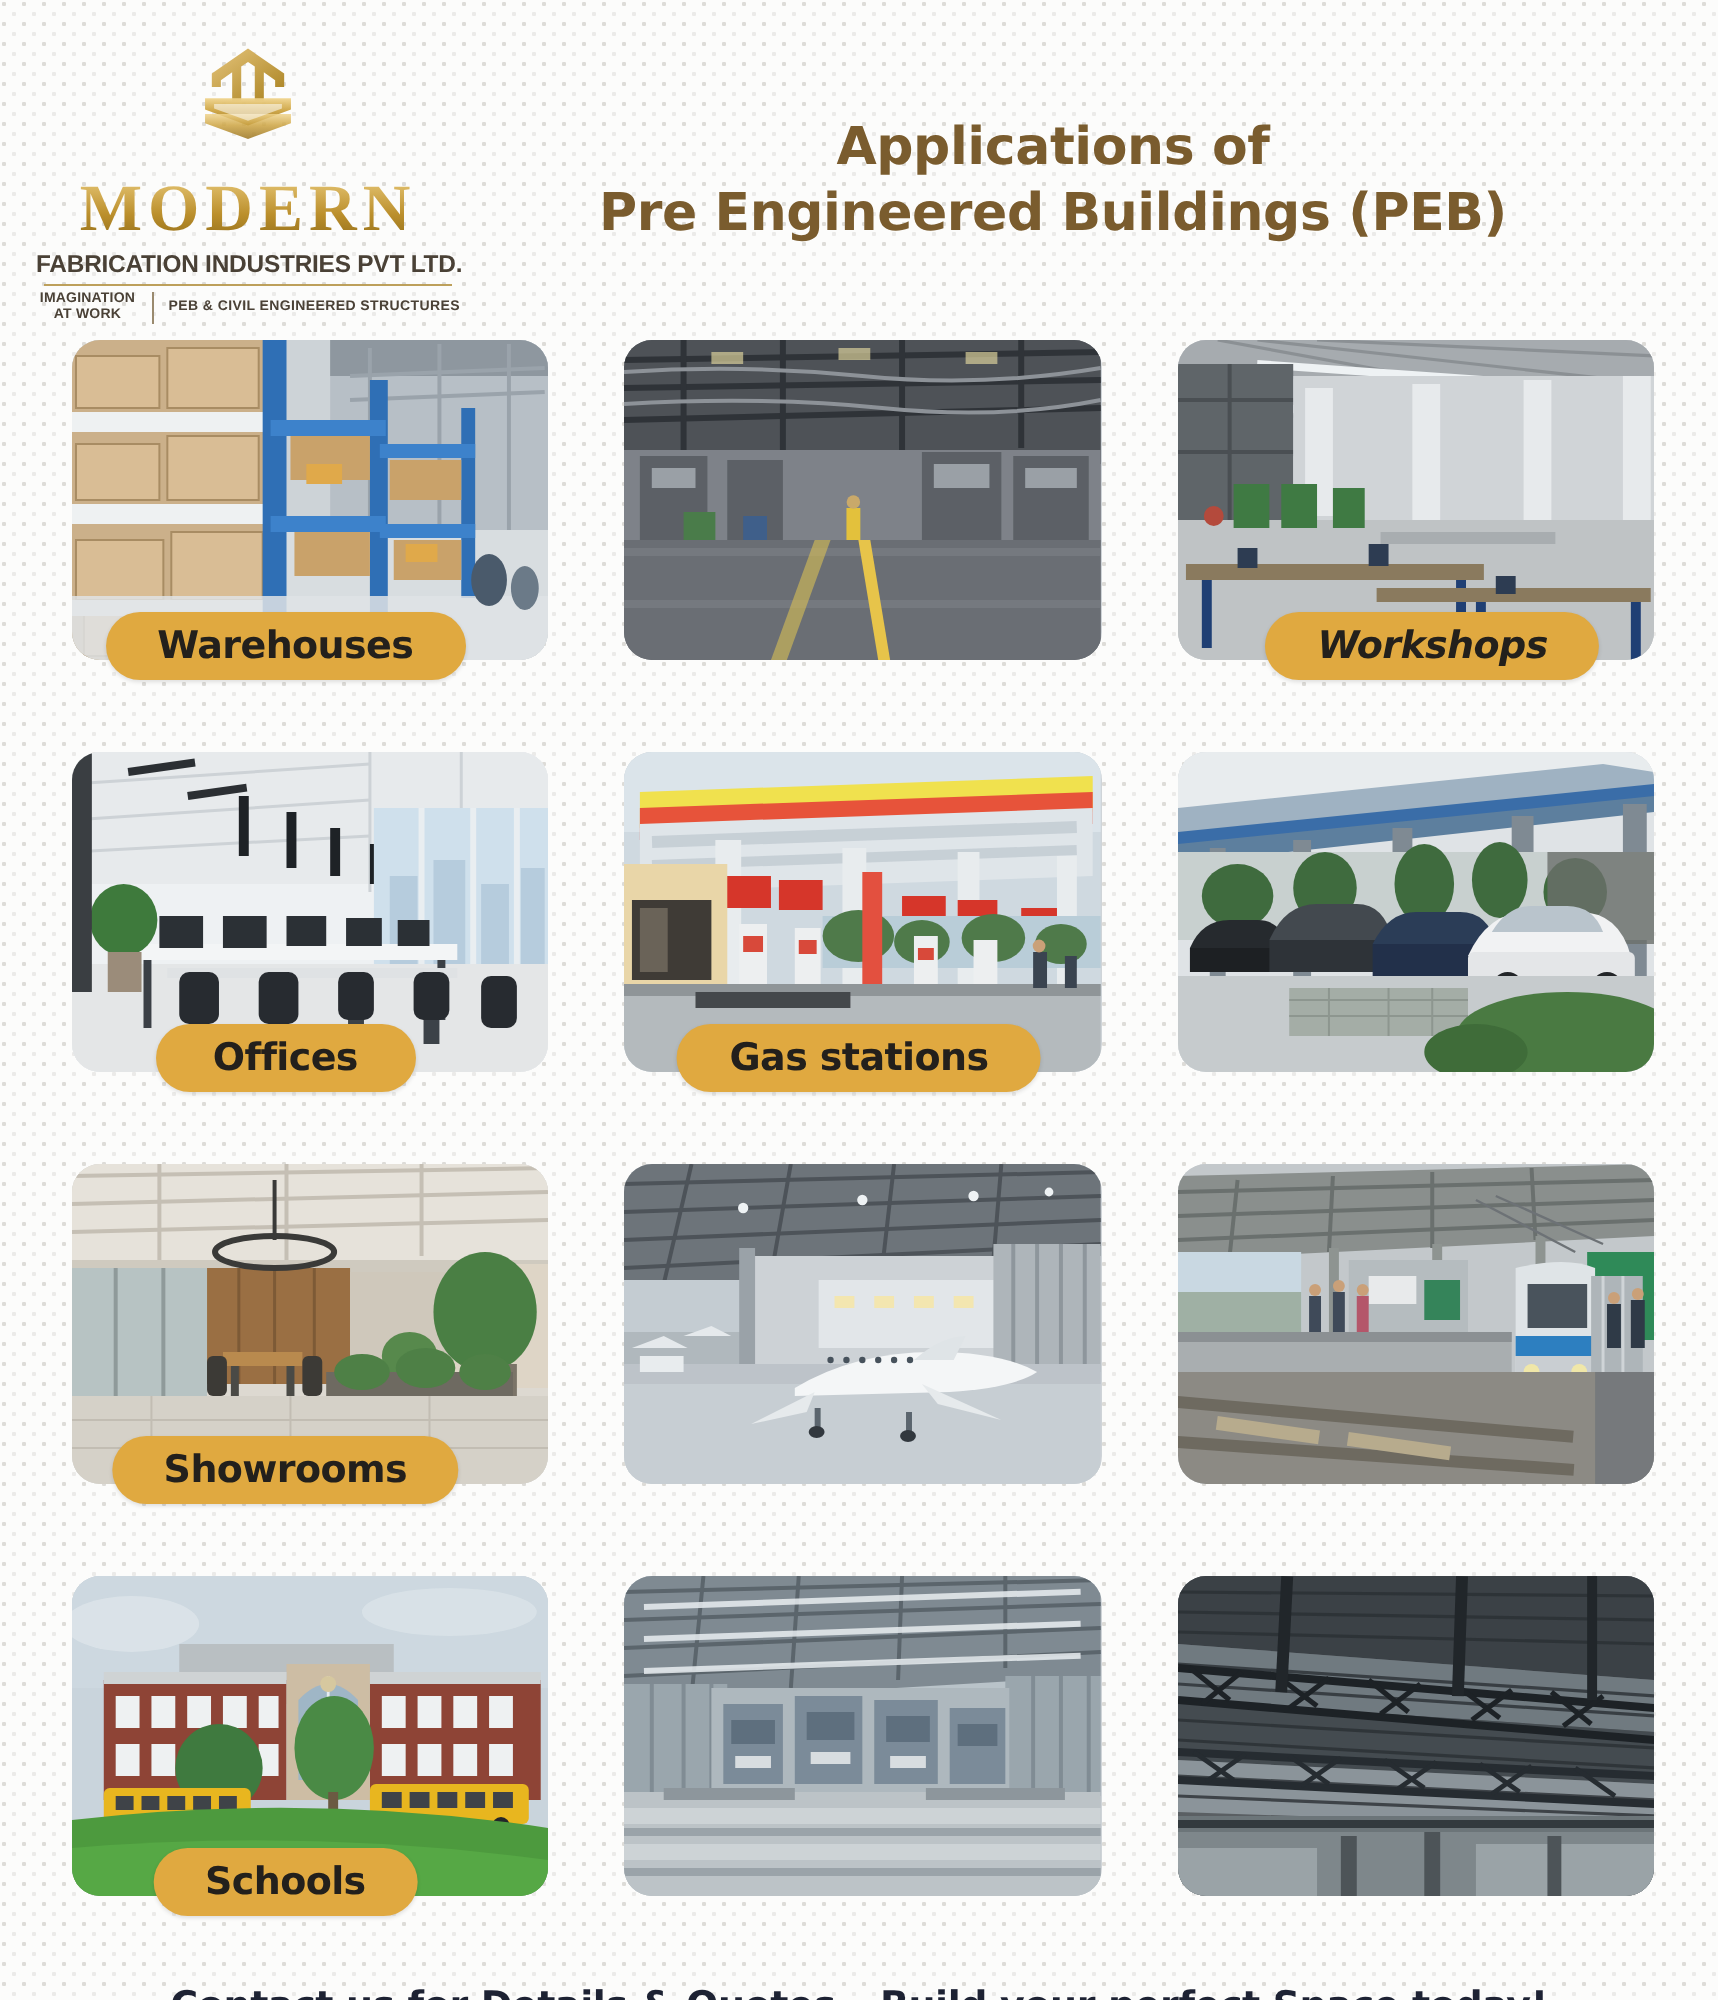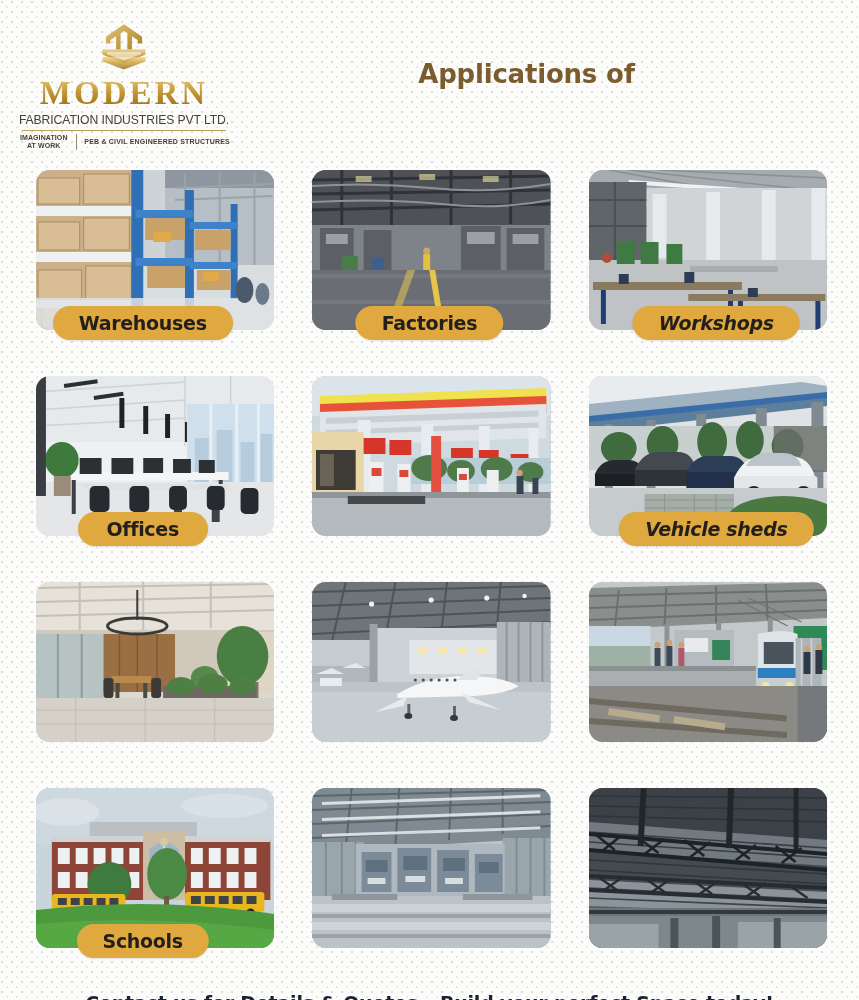--- a/index.html
+++ b/index.html
@@ -55,30 +55,30 @@
     justify-content: center;
   }
 
   .logo-word {
     font-family: "Liberation Serif", serif;
     font-weight: bold;
     font-size: 33px;
     letter-spacing: 3px;
     color: #c79a33;
     line-height: 1.05;
-    margin-top: 2px;
+    margin-top: 14px;
     background: linear-gradient(180deg,#e8c878 0%,#bb8f2c 55%,#8e6a18 100%);
     -webkit-background-clip: text;
     background-clip: text;
     -webkit-text-fill-color: transparent;
   }
 
   .logo-sub {
     font-family: "Liberation Sans", sans-serif;
-    font-weight: normal;
+    font-weight: bold;
     font-size: 12.2px;
     letter-spacing: -0.1px;
     color: #4a4136;
     margin-top: 2px;
     white-space: nowrap;
   }
 
   .logo-rule {
     height: 1px;
     background: #bda05b;
@@ -224,20 +224,21 @@
           <div>IMAGINATION</div>
           <div>AT WORK</div>
         </div>
         <div class="logo-divider"></div>
         <div class="logo-tag-right">PEB &amp; CIVIL ENGINEERED STRUCTURES</div>
       </div>
     </div>
 
     <div class="title-block">
       <div class="title-line">Applications of</div>
+      <div class="title-line">Pre Engineered Buildings (PEB)</div>
     </div>
   </div>
 
   <div class="grid">
 
     <div class="card col-1">
       <div class="card-photo">
         <svg viewBox="0 0 240 160" preserveAspectRatio="none">
           <rect width="240" height="160" fill="#cdd3d7"></rect>
           <rect x="130" y="0" width="110" height="95" fill="#b7bfc6"></rect>
@@ -341,23 +342,20 @@
           </g>
 
           <path d="M118 100 L128 160 L134 160 L124 100 Z" fill="#e7c44a"></path>
           <path d="M96 100 L74 160 L82 160 L104 100 Z" fill="#d9bf55" opacity="0.6"></path>
 
           <rect x="112" y="84" width="7" height="16" fill="#e3c13c"></rect>
           <circle cx="115.5" cy="81" r="3.4" fill="#c9a96a"></circle>
           <rect x="30" y="86" width="16" height="14" fill="#4a7c4a"></rect>
           <rect x="60" y="88" width="12" height="12" fill="#3f5f8a"></rect>
         </svg>
-      </div>
-      <div class="card-pill">
-        <span>Factories</span>
       </div>
     </div>
 
     <div class="card col-3">
       <div class="card-photo">
         <svg viewBox="0 0 240 160" preserveAspectRatio="none">
           <rect width="240" height="160" fill="#c6cacd"></rect>
           <rect x="0" y="0" width="240" height="58" fill="#a6abaf"></rect>
           <g stroke="#8b9094" stroke-width="1.6" fill="none">
             <path d="M40 0 L240 22"></path>
@@ -545,20 +543,23 @@
           <rect x="0" y="116" width="240" height="44" fill="#b4babd"></rect>
           <rect x="0" y="116" width="240" height="6" fill="#8f9598"></rect>
           <rect x="36" y="120" width="78" height="8" fill="#44484b"></rect>
           <g fill="#3a4450">
               <rect x="206" y="100" width="7" height="18"></rect>
               <rect x="222" y="102" width="6" height="16"></rect>
             </g>
           <circle cx="209" cy="97" r="3.2" fill="#caa078"></circle>
         </svg>
       </div>
+      <div class="card-pill">
+        <span>Gas stations</span>
+      </div>
     </div>
 
     <div class="card col-3">
       <div class="card-photo">
         <svg viewBox="0 0 240 160" preserveAspectRatio="none">
           <rect width="240" height="160" fill="#dfe3e6"></rect>
           <rect x="0" y="0" width="240" height="30" fill="#e8ecee"></rect>
 
           <path d="M0 28 L214 6 L240 10 L240 22 L0 46 Z" fill="#9fb2c2"></path>
           <path d="M0 40 L240 16 L240 26 L0 52 Z" fill="#3a6da8"></path>
@@ -603,23 +604,20 @@
           <g fill="#a4ada6">
             <rect x="56" y="118" width="90" height="24"></rect>
           </g>
           <g stroke="#8d968f" stroke-width="1">
               <path d="M56 124 H146 M56 132 H146 M76 118 V142 M106 118 V142 M128 118 V142"></path>
             </g>
 
           <ellipse cx="196" cy="142" rx="56" ry="22" fill="#4a7a42"></ellipse>
           <ellipse cx="150" cy="150" rx="26" ry="14" fill="#3f6c39"></ellipse>
         </svg>
-      </div>
-      <div class="card-pill">
-        <span>Vehicle sheds</span>
       </div>
     </div>
 
     <div class="card col-1">
       <div class="card-photo">
         <svg viewBox="0 0 240 160" preserveAspectRatio="none">
           <rect width="240" height="160" fill="#ddd9d1"></rect>
           <rect x="0" y="0" width="240" height="52" fill="#e6e2da"></rect>
           <g stroke="#c5bfb4" stroke-width="2" fill="none">
             <path d="M0 6 L240 2"></path>
@@ -666,20 +664,23 @@
               <ellipse cx="146" cy="104" rx="14" ry="9"></ellipse>
               <ellipse cx="178" cy="102" rx="15" ry="10"></ellipse>
               <ellipse cx="208" cy="104" rx="13" ry="9"></ellipse>
             </g>
 
           <rect x="0" y="116" width="240" height="44" fill="#d5d1c8"></rect>
           <g stroke="#c2bdb3" stroke-width="1">
               <path d="M0 128 H240 M0 142 H240 M40 116 V160 M110 116 V160 M180 116 V160"></path>
             </g>
         </svg>
+      </div>
+      <div class="card-pill">
+        <span>Showrooms</span>
       </div>
     </div>
 
     <div class="card col-2">
       <div class="card-photo">
         <svg viewBox="0 0 240 160" preserveAspectRatio="none">
           <rect width="240" height="160" fill="#d3d8dc"></rect>
 
           <path d="M0 0 L240 0 L240 46 L0 62 Z" fill="#6d747a"></path>
           <g stroke="#4d5359" stroke-width="2" fill="none">

